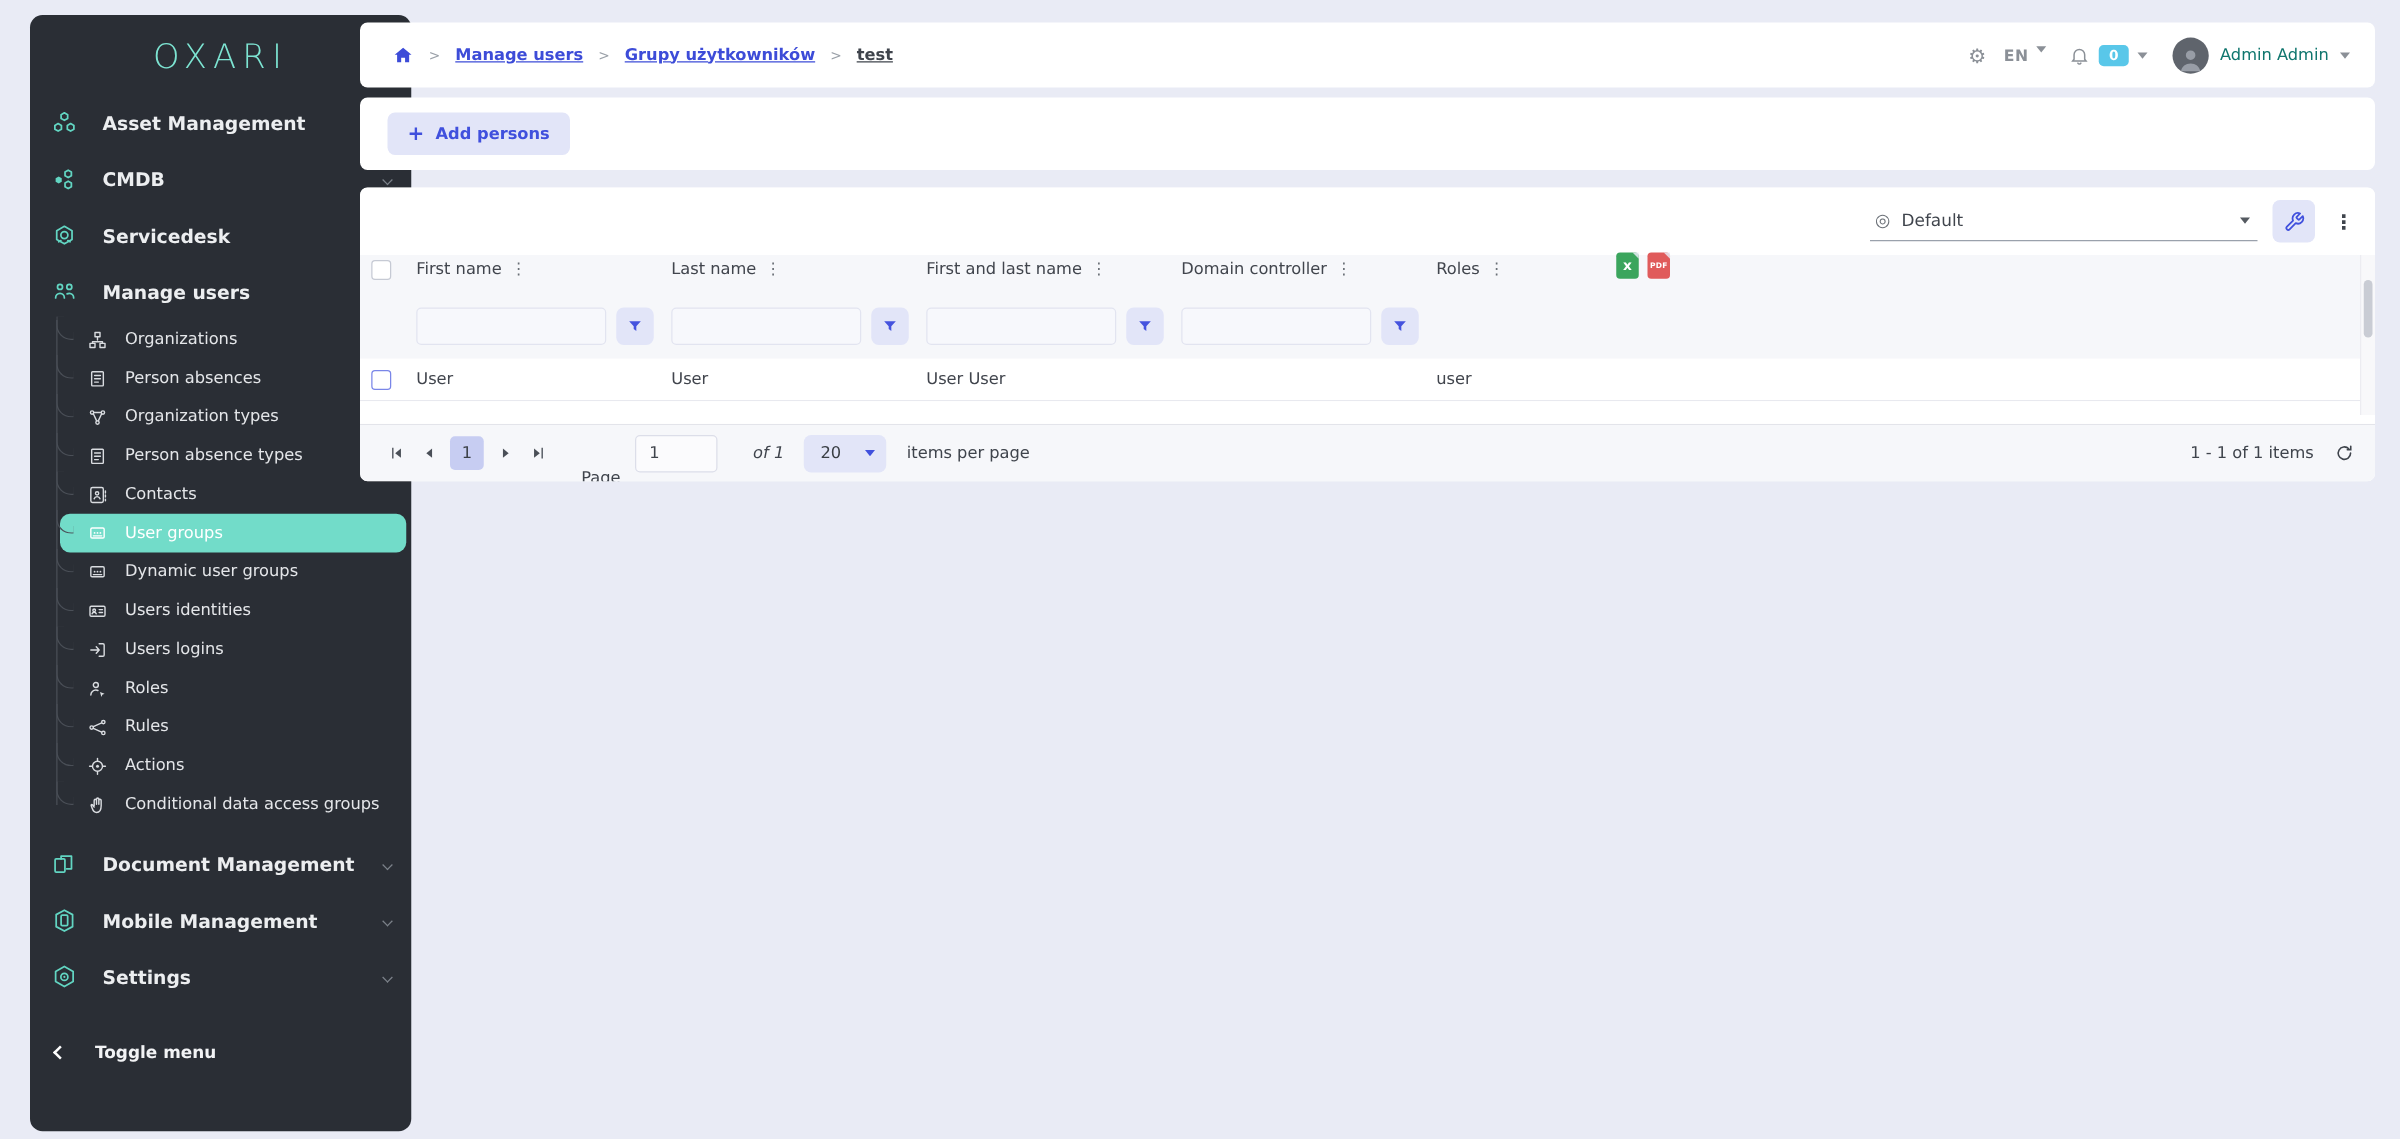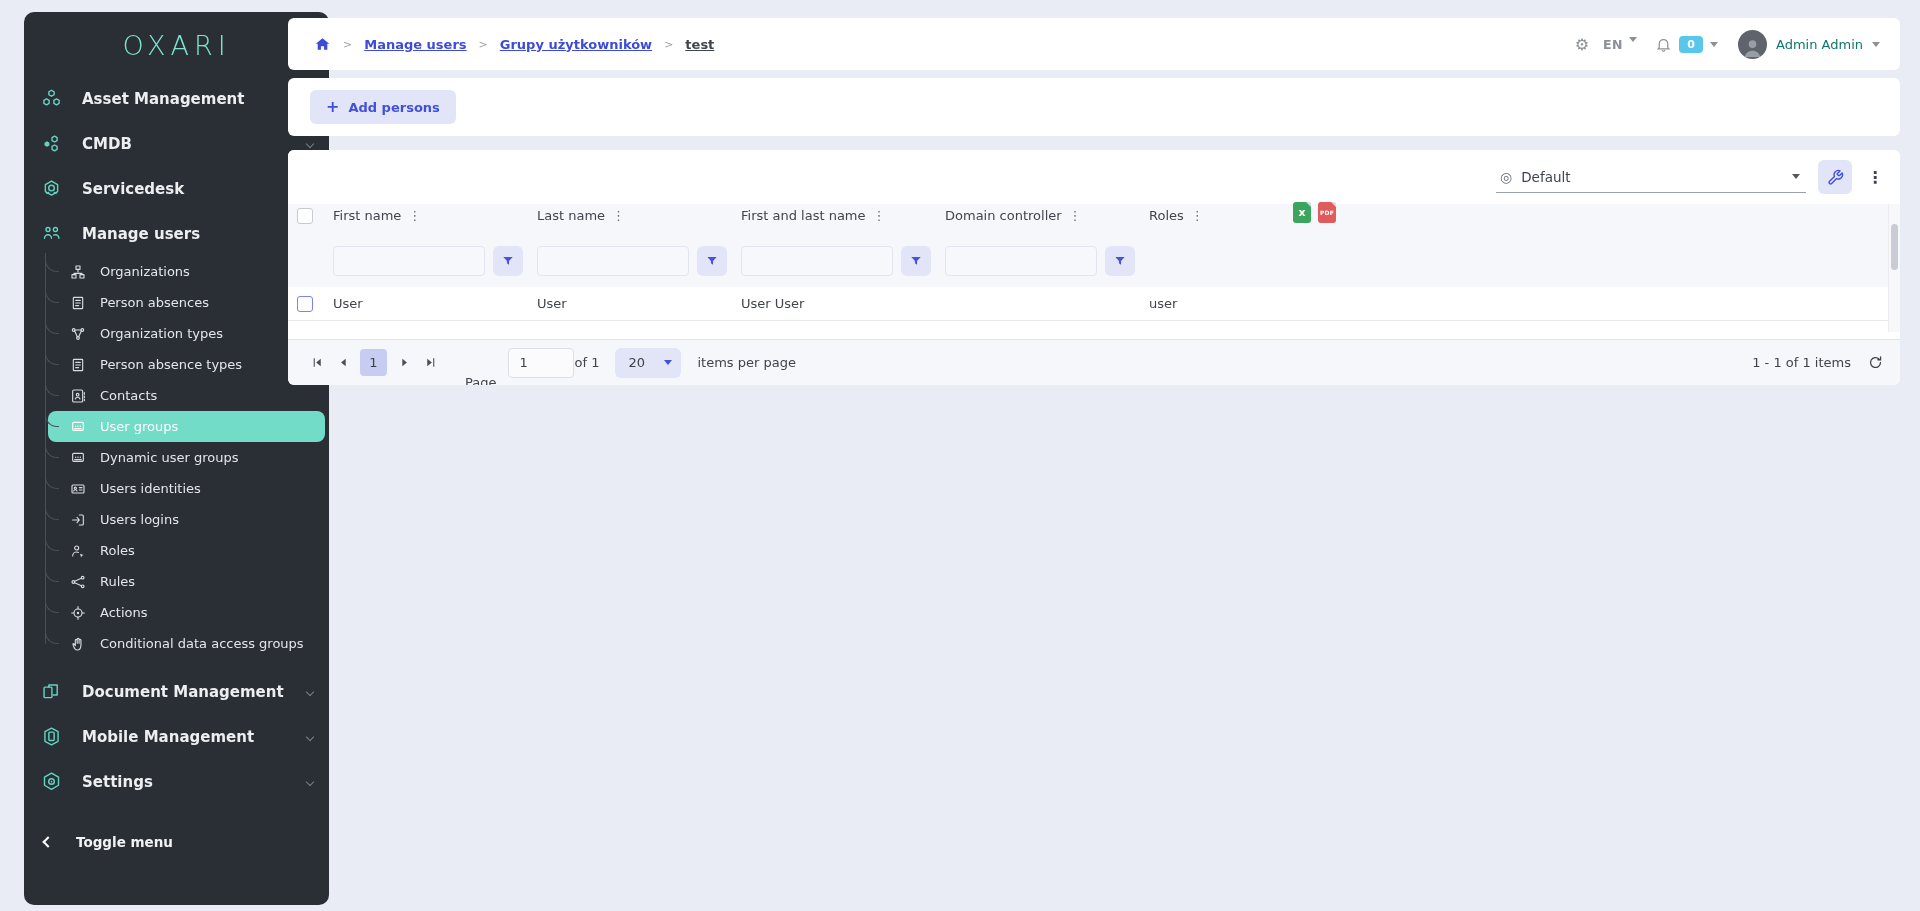--- a/index.html
+++ b/index.html
@@ -93,21 +93,21 @@
   .vscroll { position:absolute; right:0; top:54px; width:12px; height:128px; background:#f8f8fa; border-left:1px solid #ececf1; }
   .vscroll .thumb { position:absolute; top:20px; left:2px; width:7px; height:46px; background:#c9ccd4; border-radius:4px; }
 
   
   .pager { height:46px; background:#f6f7fa; border-top:1px solid #e3e4ea; border-radius:0 0 6px 6px; display:flex; align-items:center; padding:0 16px; font-size:13px; }
   .pg-btn { width:26px; height:26px; background:none; border:none; display:flex; align-items:center; justify-content:center; }
   .pg-btn svg { width:13px; height:13px; fill:#4a4f57; stroke:#4a4f57; }
   .pg-current { width:27px; height:27px; background:#c7cdf2; border-radius:4px; color:#3a3f45; font-size:13px; font-weight:500; display:flex; align-items:center; justify-content:center; margin:0 4px; }
   .pg-label { margin-left:22px; color:#3f444c;margin-top:39px; }
   .pg-input { width:66px; height:30px; margin-left:12px; border:1px solid #dcdee9; border-radius:4px; background:#fbfbfd; font-family:inherit; font-size:13px; padding:0 10px; color:#3f444c; outline:none; }
-  .pg-of { margin-left:0; }
+  .pg-of { margin-left:28px;font-style:italic; }
   .size-select { margin-left:16px; width:66px; height:30px; background:#e2e5f8; border-radius:6px; display:flex; align-items:center; padding:0 9px 0 13px; gap:8px; color:#3a3f45; }
   .size-select .szlabel { flex:1; }
   .size-select .caret { border-top-color:#4050dd; }
   .pg-items { margin-left:16px; }
   .pg-right { margin-left:auto; display:flex; align-items:center; gap:16px; }
   .refresh-btn { background:none; border:none; display:flex; }
   .refresh-btn svg { width:17px; height:17px; stroke:#3f444c; fill:none; stroke-width:1.8; stroke-linecap:round; }
 </style>
 </head>
 <body>

